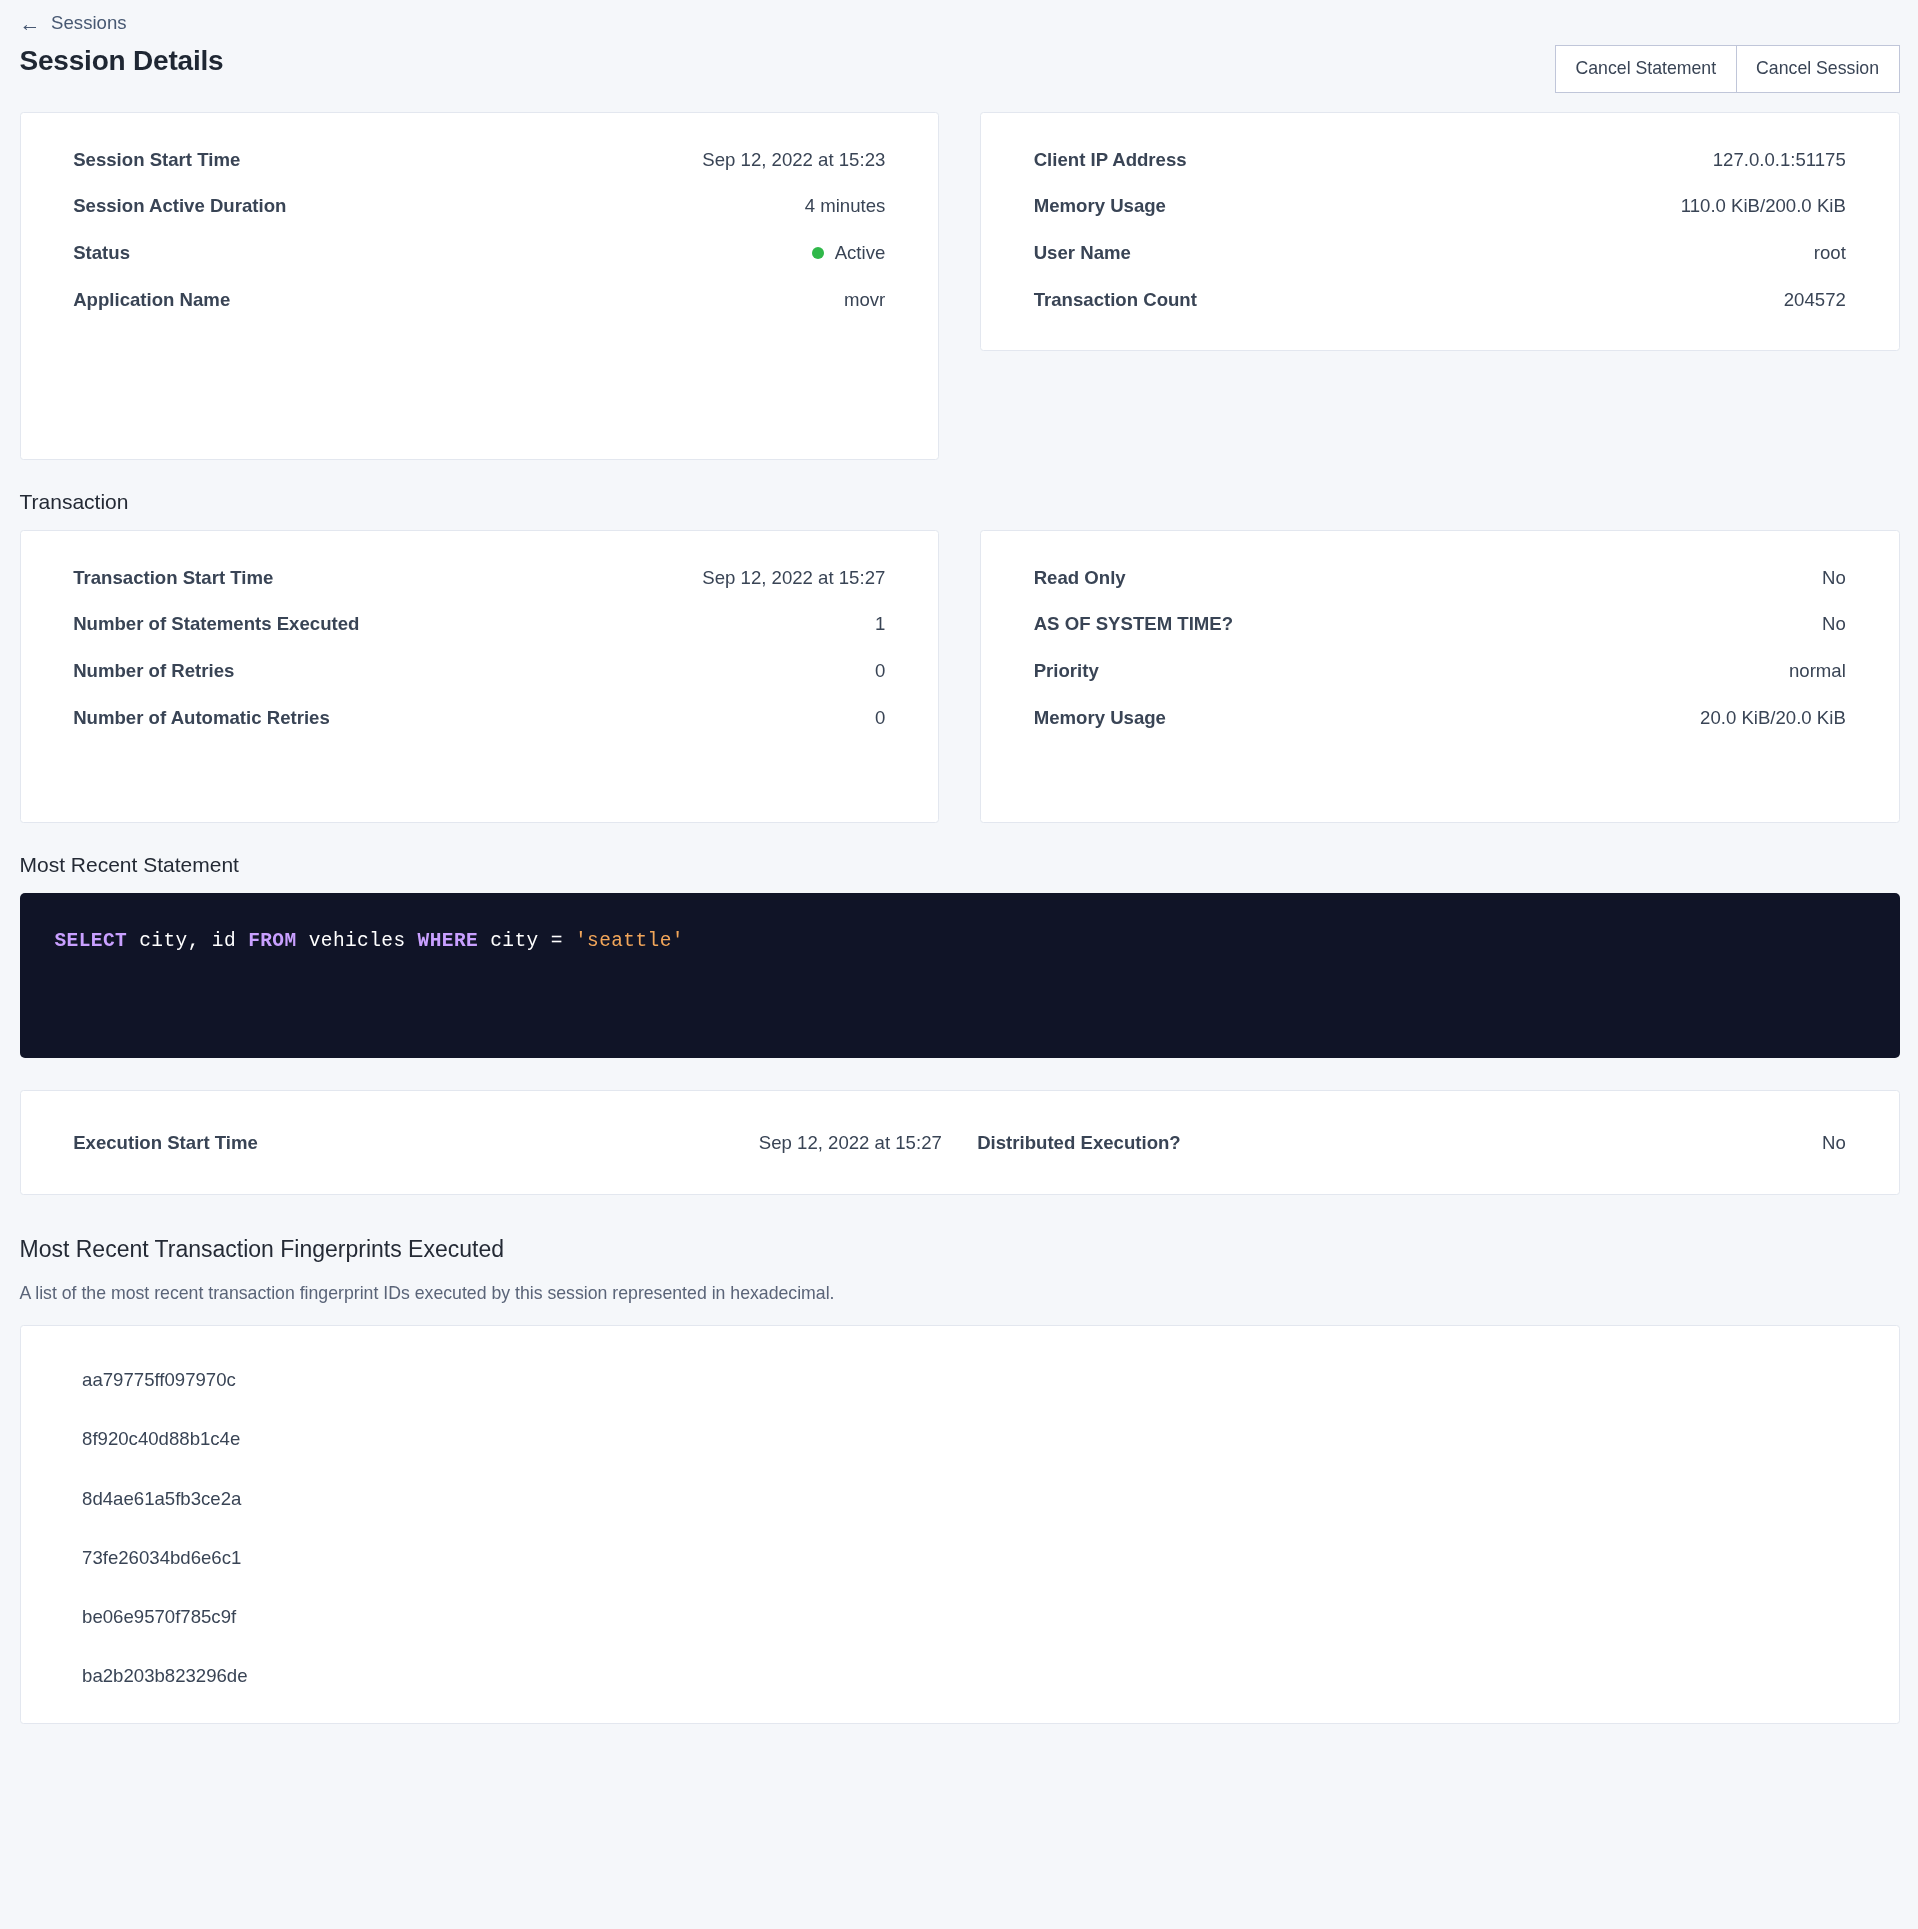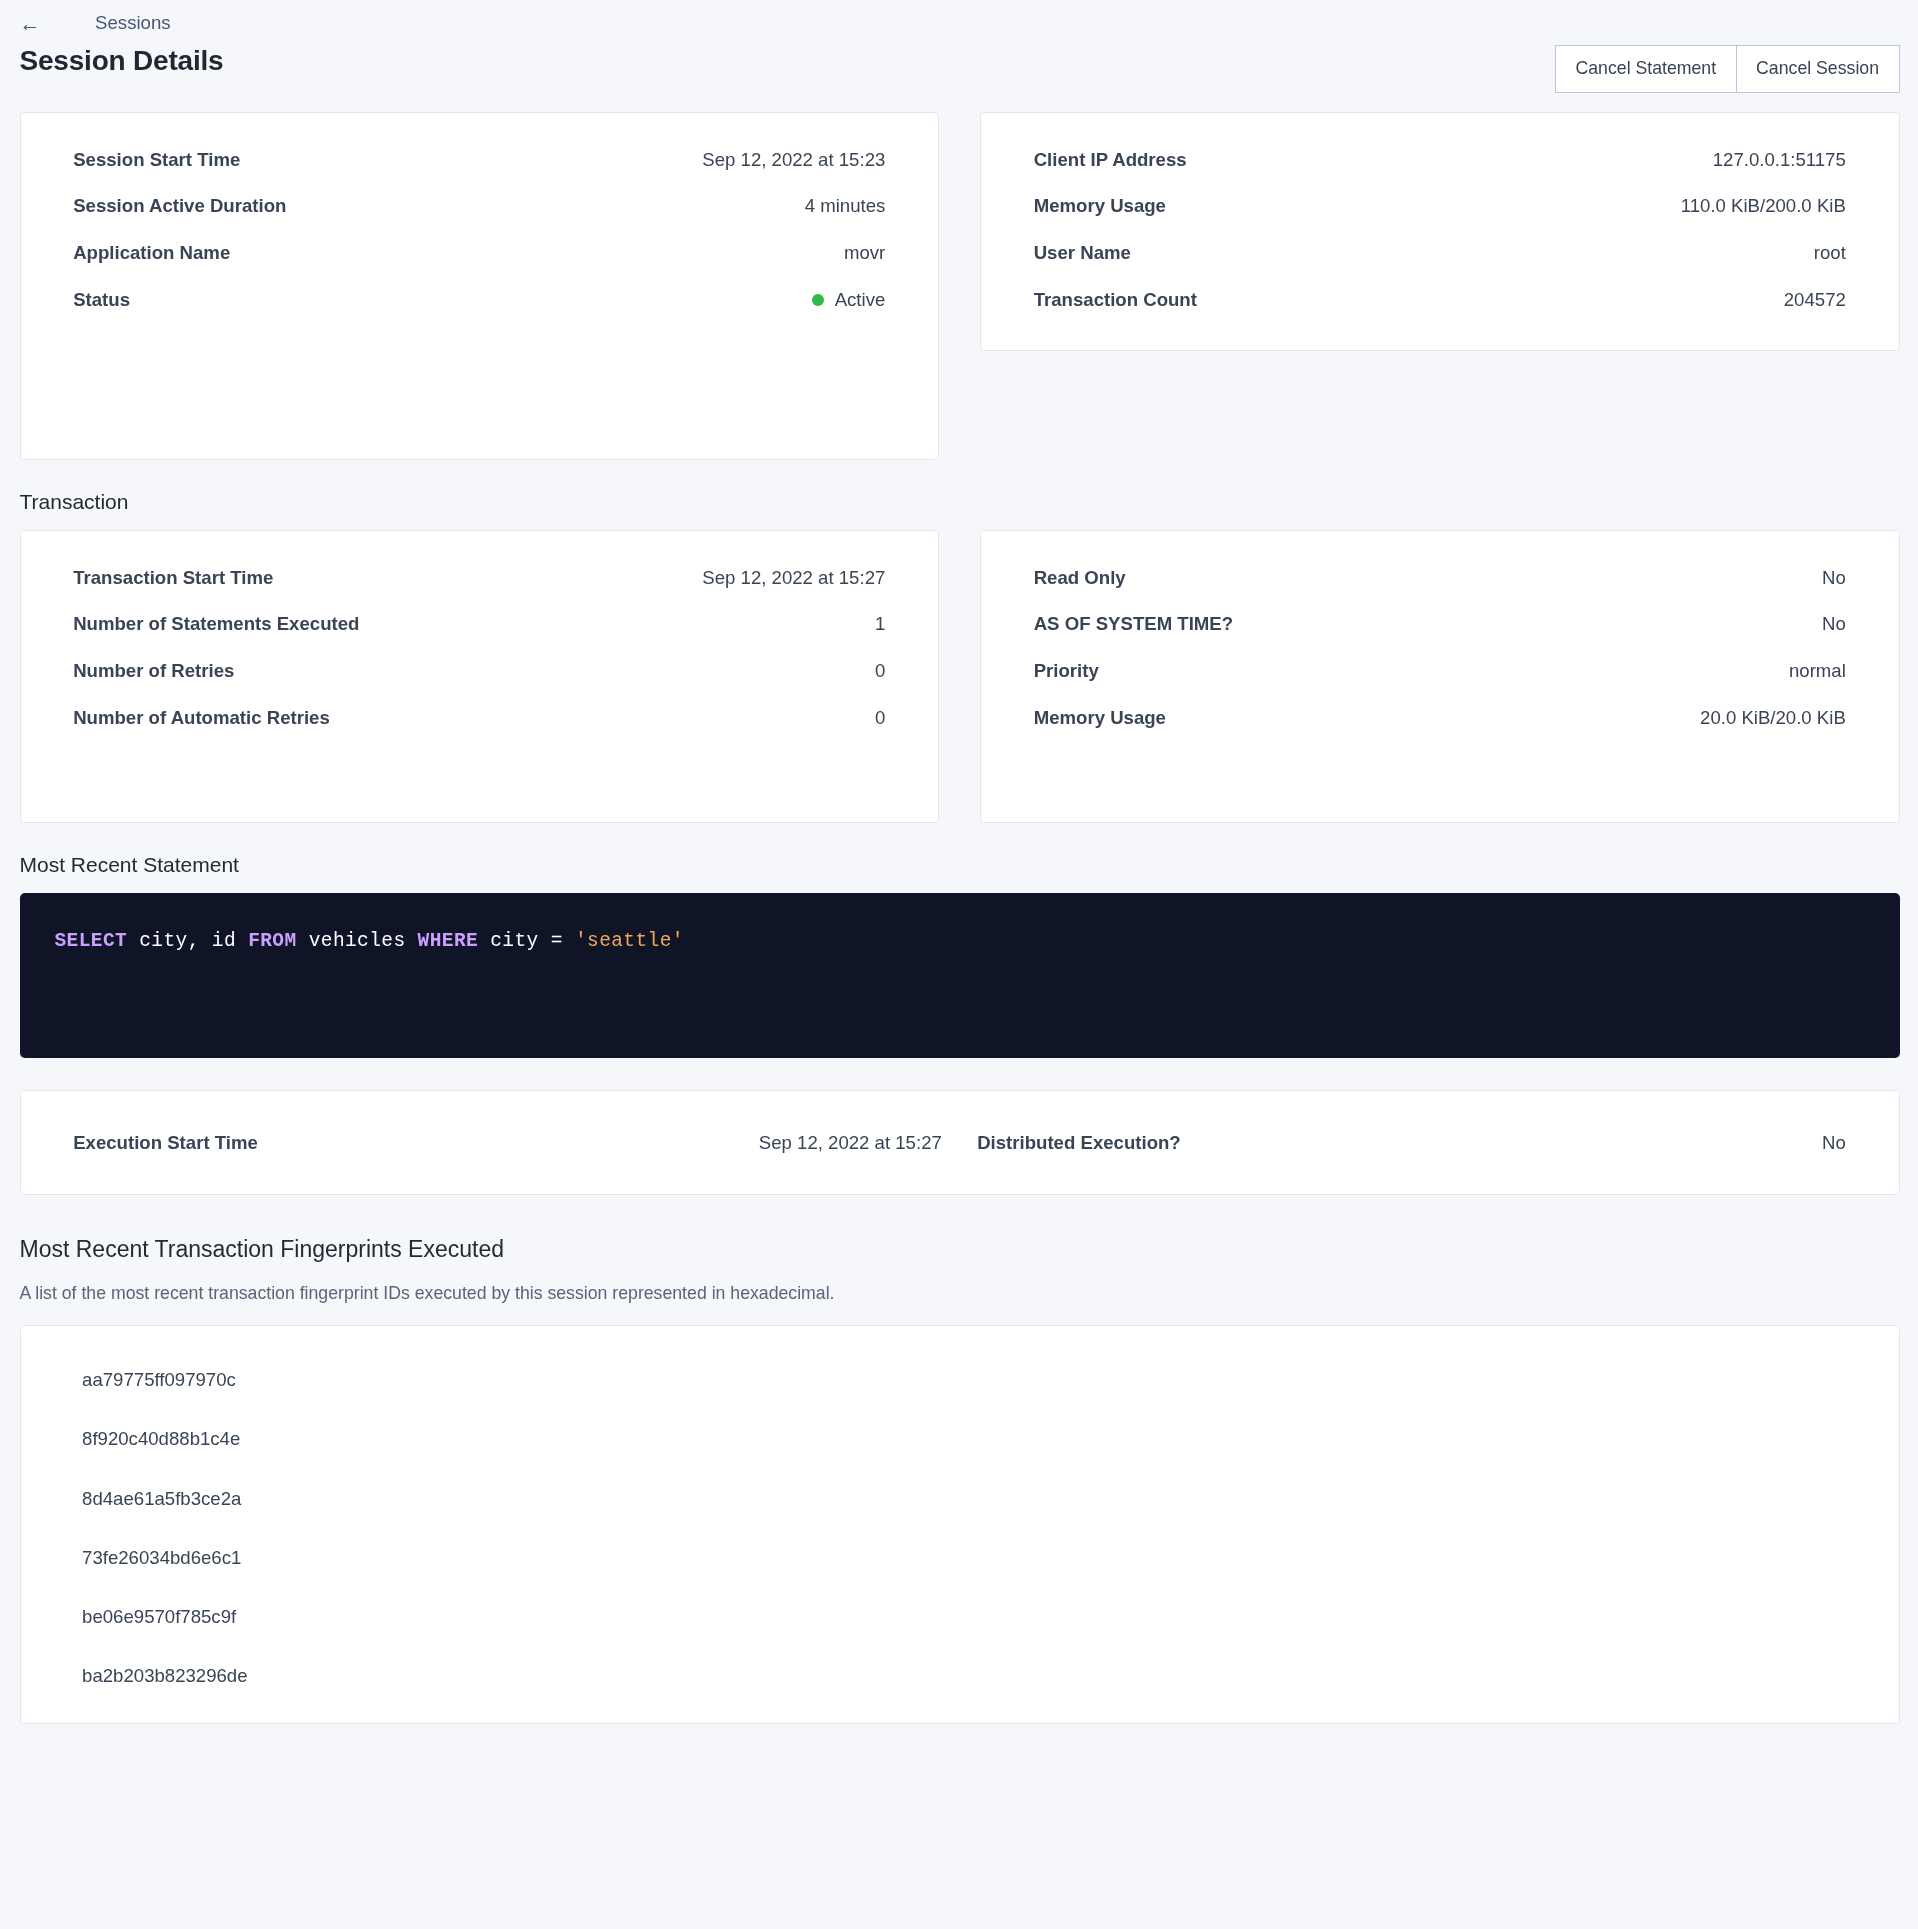--- a/index.html
+++ b/index.html
@@ -21,21 +21,21 @@
     gap: 10.6px;
     padding: 12.4px 0 5.3px 0;
     font-size: 18.6px;
     color: #475872;
   }
   .breadcrumb .arrow {
     font-size: 21px;
     color: #475872;
     line-height: 1;
   }
-  .breadcrumb .crumb-label { cursor: pointer; margin-left: 44px; }
+  .breadcrumb .crumb-label { cursor: pointer; }
   .page-header {
     display: flex;
     align-items: flex-start;
     justify-content: space-between;
     padding: 5.3px 0 19.5px 0;
   }
   .page-title {
     font-size: 28px;
     font-weight: bold;
     color: #1f2733;
@@ -170,29 +170,29 @@
   <div class="card tall">
     <div class="row">
       <span class="label">Session Start Time</span>
       <span class="value">Sep 12, 2022 at 15:23</span>
     </div>
     <div class="row">
       <span class="label">Session Active Duration</span>
       <span class="value">4 minutes</span>
     </div>
     <div class="row">
-      <span class="label">Application Name</span>
-      <span class="value">movr</span>
-    </div>
-    <div class="row">
       <span class="label">Status</span>
       <span class="status-value">
         <span class="dot"></span>
         <span>Active</span>
       </span>
+    </div>
+    <div class="row">
+      <span class="label">Application Name</span>
+      <span class="value">movr</span>
     </div>
   </div>
 
   <div class="card">
     <div class="row">
       <span class="label">Client IP Address</span>
       <span class="value">127.0.0.1:51175</span>
     </div>
     <div class="row">
       <span class="label">Memory Usage</span>

